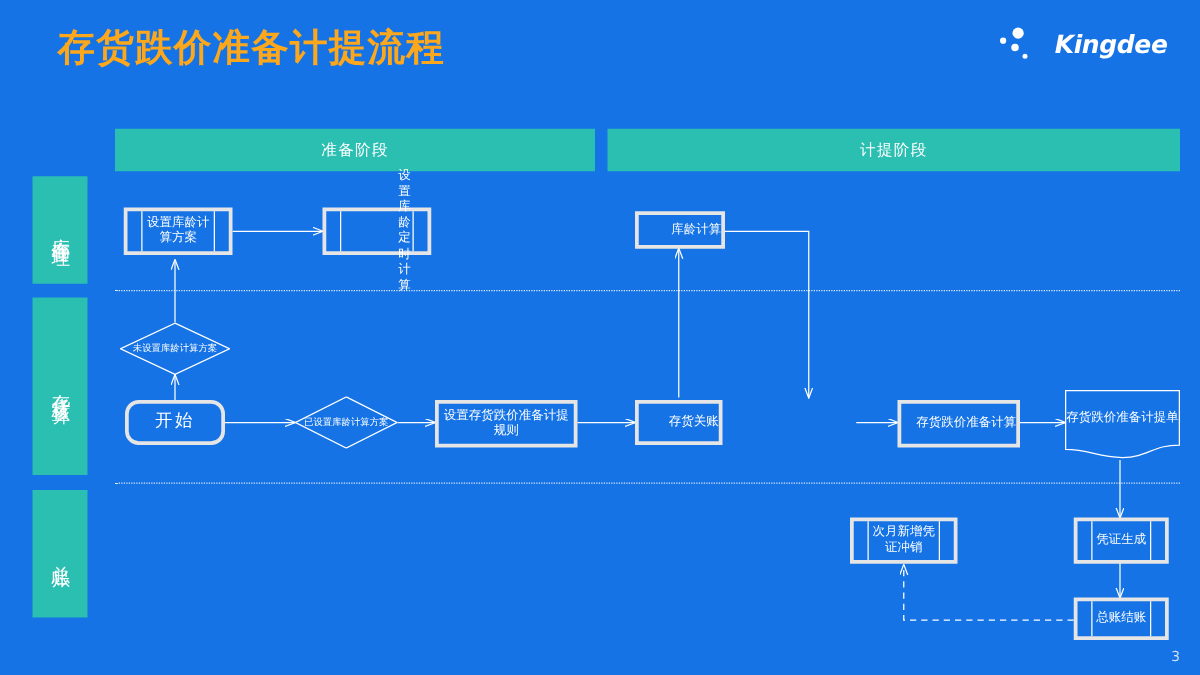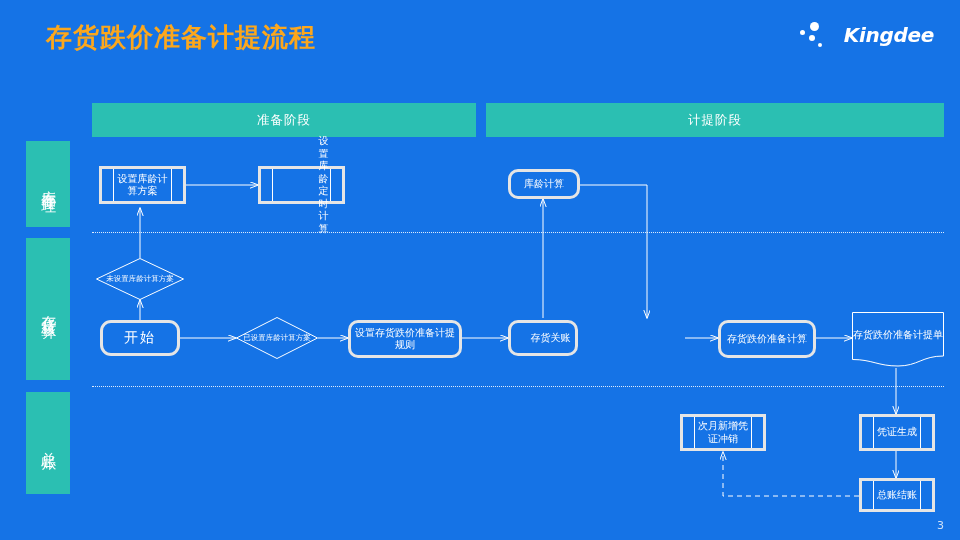--- a/index.html
+++ b/index.html
@@ -8,21 +8,21 @@
     background:#1573E6;
     font-family:"DejaVu Sans","Liberation Sans",sans-serif;
     overflow:hidden;
     position:relative;
   }
   .slide{position:absolute;inset:0;width:960px;height:540px;}
 
   
   .title{
     position:absolute;left:46px;top:24px;
-    font-size:26px;font-weight:bold;color:#FCA71C;
+    font-size:30px;font-weight:bold;color:#FCA71C;
     letter-spacing:1px;line-height:1;
     white-space:nowrap;
   }
   .logo{
     position:absolute;right:26px;top:20px;
     display:flex;align-items:center;gap:17px;
   }
   .logo-mark{position:relative;width:30px;height:30px;}
   .logo-mark i{position:absolute;background:#fff;border-radius:50%;display:block;}
   .logo-text{
@@ -67,21 +67,21 @@
   .node{
     position:absolute;
     box-sizing:border-box;
     color:#fff;
     display:flex;align-items:center;justify-content:center;
     text-align:center;
     line-height:1.25;
     font-size:10px;
     border:3px solid #e5e5e5;
   }
-  .node.rounded{border-radius:10px;}
+  .node.rounded{border-radius:0;justify-content:flex-end;}
   .node.start{border-radius:11px;font-size:14px;letter-spacing:2px;}
 
   
   .node.pre{position:absolute;}
   .node.pre::before,.node.pre::after{
     content:"";position:absolute;top:0;bottom:0;width:0;
     border-left:1px solid #fff;
   }
   .node.pre::before{left:11px;}
   .node.pre::after{right:11px;}

